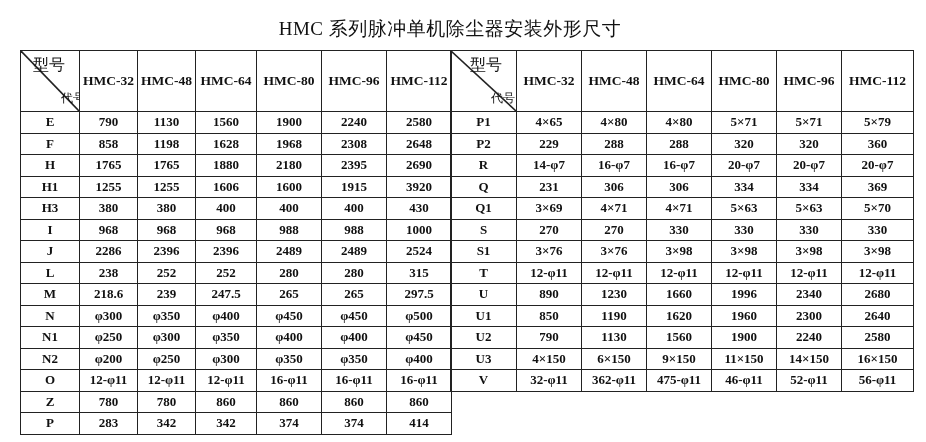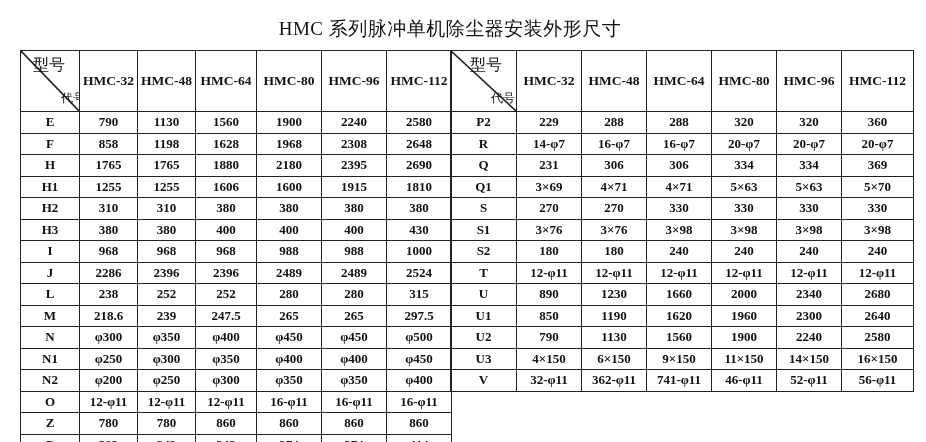--- a/index.html
+++ b/index.html
@@ -88,30 +88,21 @@
         <td>2395</td>
         <td>2690</td>
       </tr>
       <tr>
         <td class="code">H1</td>
         <td>1255</td>
         <td>1255</td>
         <td>1606</td>
         <td>1600</td>
         <td>1915</td>
-        <td>1810</td>
-      </tr>
-      <tr>
-        <td class="code">H2</td>
-        <td>310</td>
-        <td>310</td>
-        <td>380</td>
-        <td>380</td>
-        <td>380</td>
-        <td>380</td>
+        <td>3920</td>
       </tr>
       <tr>
         <td class="code">H3</td>
         <td>380</td>
         <td>380</td>
         <td>400</td>
         <td>400</td>
         <td>400</td>
         <td>430</td>
       </tr>
@@ -228,20 +219,29 @@
           <span class="bot">代号</span>
         </td>
         <td>HMC-32</td>
         <td>HMC-48</td>
         <td>HMC-64</td>
         <td>HMC-80</td>
         <td>HMC-96</td>
         <td>HMC-112</td>
       </tr>
       <tr>
+        <td class="code">P1</td>
+        <td>4×65</td>
+        <td>4×80</td>
+        <td>4×80</td>
+        <td>5×71</td>
+        <td>5×71</td>
+        <td>5×79</td>
+      </tr>
+      <tr>
         <td class="code">P2</td>
         <td>229</td>
         <td>288</td>
         <td>288</td>
         <td>320</td>
         <td>320</td>
         <td>360</td>
       </tr>
       <tr>
         <td class="code">R</td>
@@ -282,43 +282,34 @@
       <tr>
         <td class="code">S1</td>
         <td>3×76</td>
         <td>3×76</td>
         <td>3×98</td>
         <td>3×98</td>
         <td>3×98</td>
         <td>3×98</td>
       </tr>
       <tr>
-        <td class="code">S2</td>
-        <td>180</td>
-        <td>180</td>
-        <td>240</td>
-        <td>240</td>
-        <td>240</td>
-        <td>240</td>
-      </tr>
-      <tr>
         <td class="code">T</td>
         <td>12-φ11</td>
         <td>12-φ11</td>
         <td>12-φ11</td>
         <td>12-φ11</td>
         <td>12-φ11</td>
         <td>12-φ11</td>
       </tr>
       <tr>
         <td class="code">U</td>
         <td>890</td>
         <td>1230</td>
         <td>1660</td>
-        <td>2000</td>
+        <td>1996</td>
         <td>2340</td>
         <td>2680</td>
       </tr>
       <tr>
         <td class="code">U1</td>
         <td>850</td>
         <td>1190</td>
         <td>1620</td>
         <td>1960</td>
         <td>2300</td>
@@ -339,19 +330,19 @@
         <td>6×150</td>
         <td>9×150</td>
         <td>11×150</td>
         <td>14×150</td>
         <td>16×150</td>
       </tr>
       <tr>
         <td class="code">V</td>
         <td>32-φ11</td>
         <td>362-φ11</td>
-        <td>741-φ11</td>
+        <td>475-φ11</td>
         <td>46-φ11</td>
         <td>52-φ11</td>
         <td>56-φ11</td>
       </tr>
     </tbody>
 </table>
 
 </body></html>

